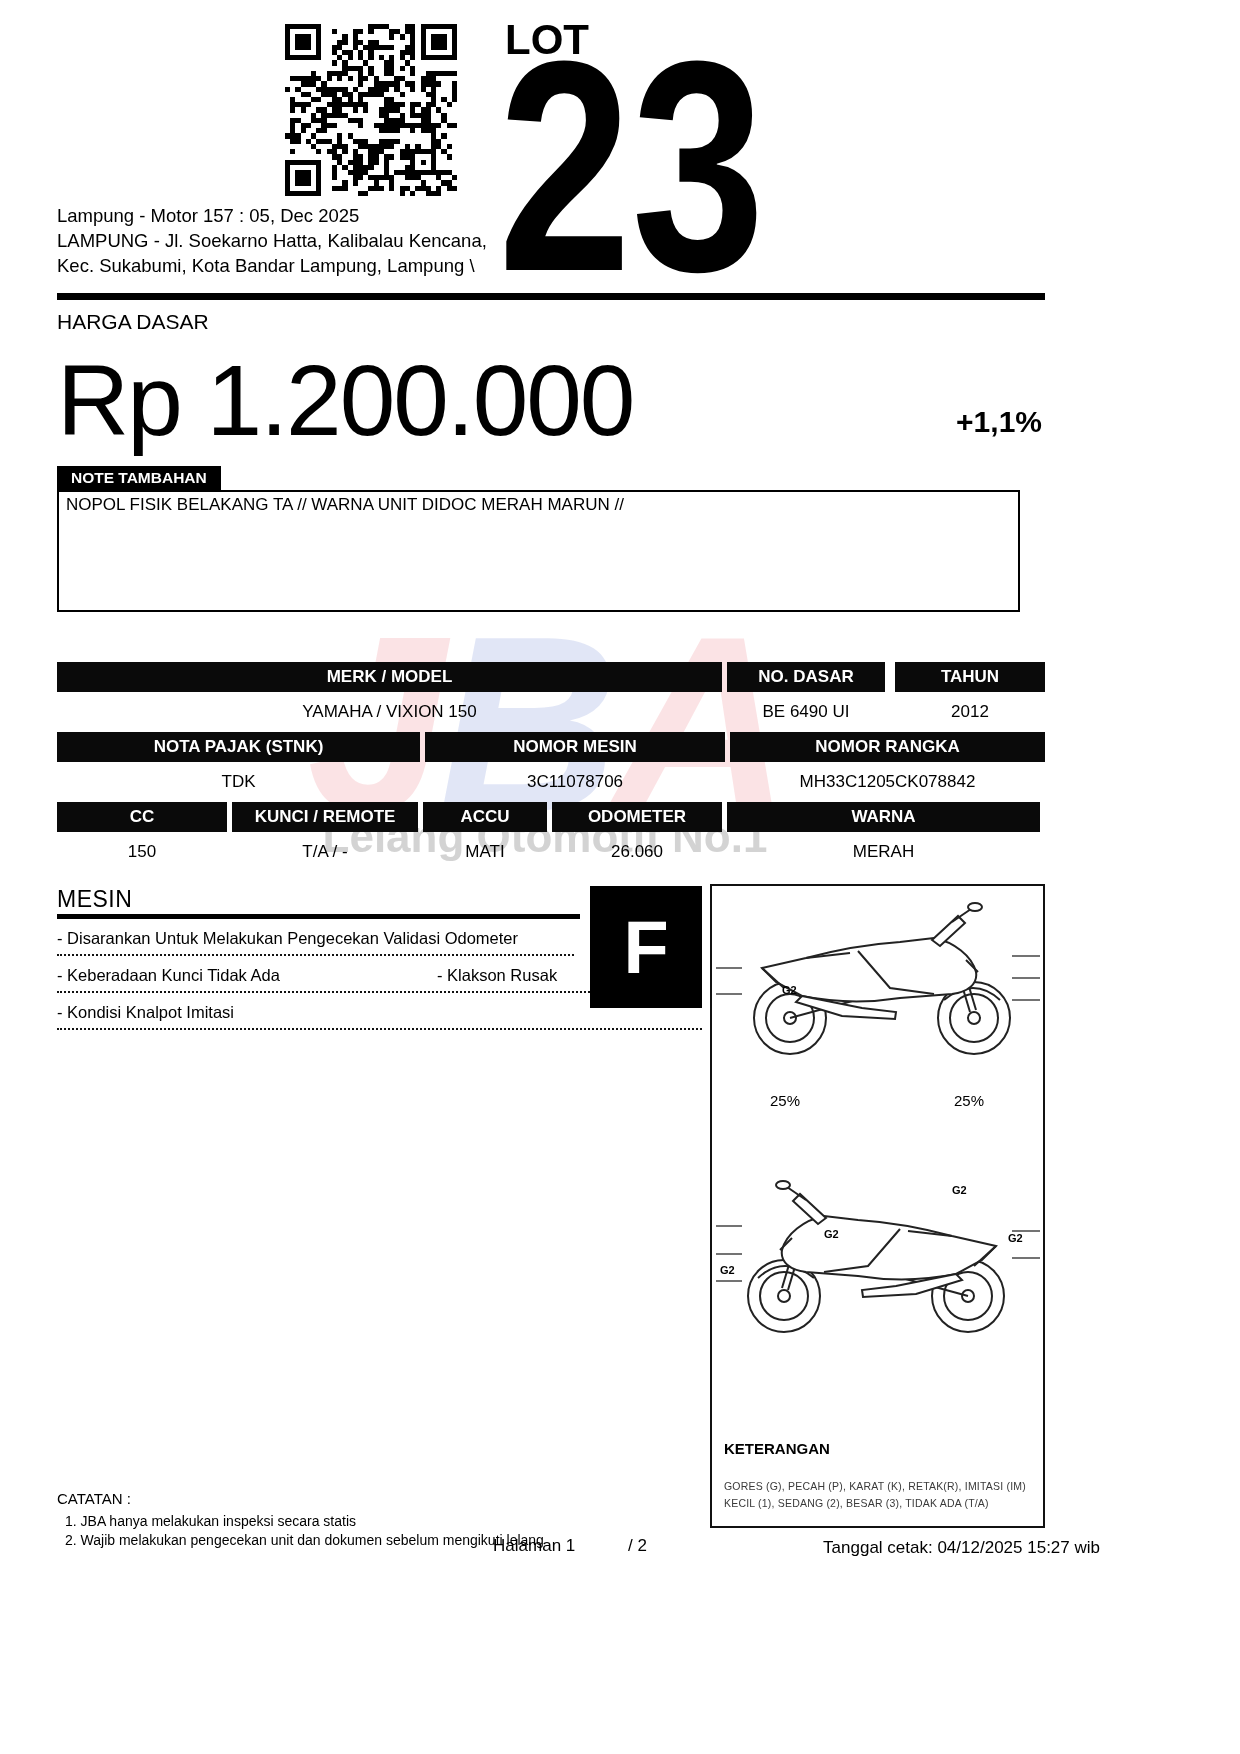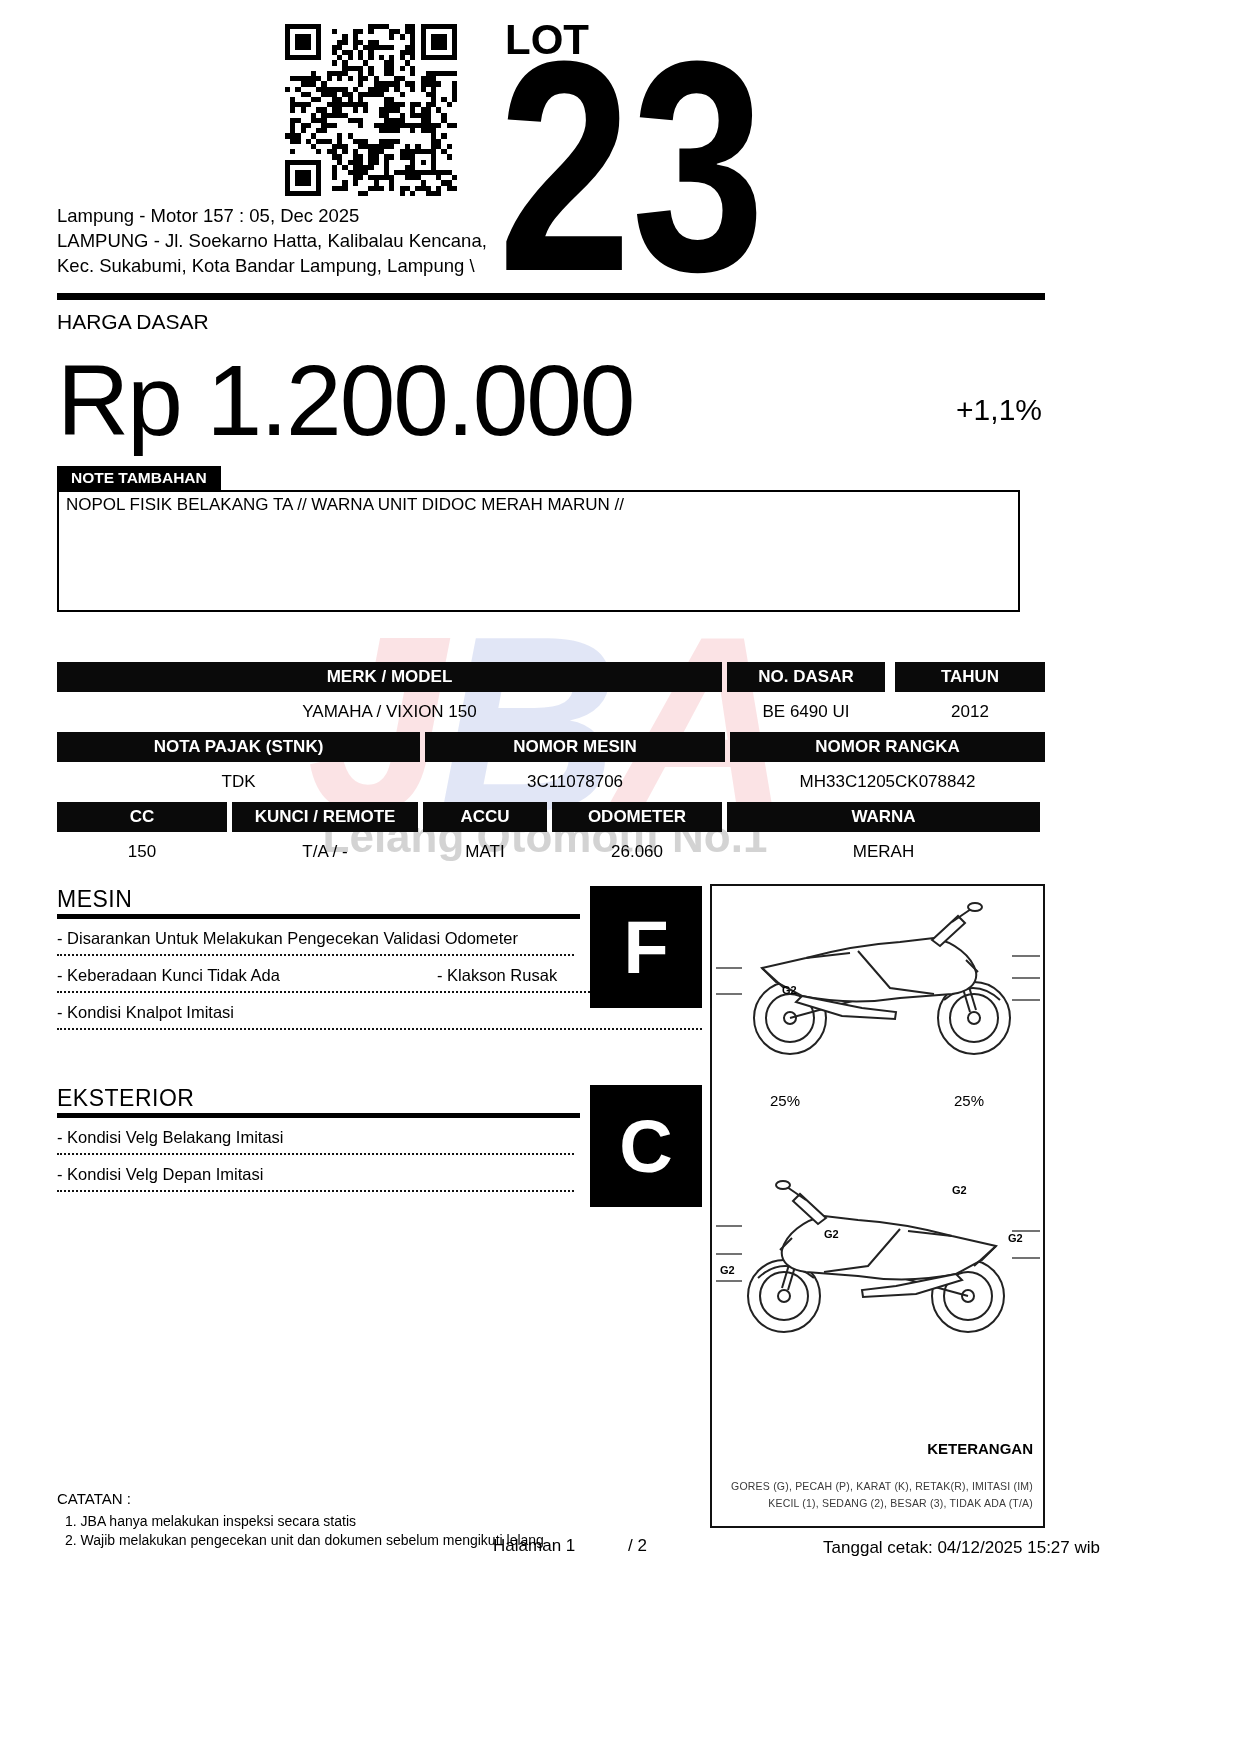--- a/index.html
+++ b/index.html
@@ -17,21 +17,21 @@
 
   
   .qr { left:285px; top:24px; width:172px; height:172px; }
   .lot-label { left:505px; top:16px; font-size:42px; font-weight:bold; }
   .lot-number { left:498px; top:46px; font-size:300px; font-weight:bold; line-height:0.8; transform:scaleX(0.8); transform-origin:left top; }
   .addr { left:57px; top:204px; font-size:18.5px; line-height:1.35; }
   .divider { left:57px; top:293px; width:988px; height:7px; background:#000; }
 
   .harga-label { left:57px; top:310px; font-size:21px; }
   .price { left:57px; top:350px; font-size:100px; line-height:1; letter-spacing:-2px; white-space:nowrap; }
-  .pct { top:393px; right:198px; font-size:30px; font-weight:normal; }
+  .pct { top:405px; right:198px; font-size:30px; font-weight:bold; }
 
   .note-label { left:57px; top:466px; background:#000; color:#fff; font-size:15.5px; font-weight:bold; padding:3px 14px; }
   .note-box { left:57px; top:490px; width:963px; height:122px; border:2px solid #000; font-size:17px; padding:3px 7px; }
 
   
   .spec-table { left:57px; top:662px; width:988px; }
   .trow { display:flex; }
   .hcell { background:#0a0a0a; color:#fff; font-weight:bold; font-size:17px; height:30px;
            display:flex; align-items:center; justify-content:center; }
   .vcell { font-size:17px; height:40px; display:flex; align-items:center; justify-content:center; }
@@ -46,21 +46,21 @@
   .grade-box { position:absolute; top:2px; right:0; width:112px; height:122px; background:#000;
                color:#fff; display:flex; align-items:center; justify-content:center;
                font-size:74px; font-weight:bold; }
   .item { font-size:16.5px; line-height:22px; padding-bottom:5px; border-bottom:2px dotted #111; margin-bottom:8px; }
   .item.short { width:calc(100% - 128px); }
   .item.twocol { display:flex; }
   .item.twocol .c1 { width:380px; }
   .sec-eks { margin-top:53px; }
 
   
-  .panel { width:335px; margin-left:8px; height:644px; border:2px solid #111; position:relative; background:#fff;text-align:right; }
+  .panel { width:335px; margin-left:8px; height:644px; border:2px solid #111; position:relative; background:#fff; }
   .panel svg text { font-family:"Liberation Sans", sans-serif; }
   .keterangan { position:absolute; left:12px; right:10px; bottom:14px; }
   .ket-title { font-size:15px; font-weight:bold; margin-bottom:21px; }
   .ket-line { font-size:10.5px; color:#3a3a3a; line-height:1.6; letter-spacing:0.2px; }
 
   
   .catatan { left:57px; top:1490px; font-size:15px; }
   .catatan .ct-title { margin-bottom:5px; }
   .catatan .ct-item { font-size:14px; line-height:1.35; padding-left:8px; }
   .page-ind { left:0; top:1536px; width:1140px; text-align:center; font-size:17px; }
@@ -565,27 +565,20 @@
         <div class="sec-rule"></div>
         <div class="grade-box">F</div>
         <div class="item short">- Disarankan Untuk Melakukan Pengecekan Validasi Odometer</div>
         <div class="item twocol">
           <span class="c1">- Keberadaan Kunci Tidak Ada</span>
           <span>- Klakson Rusak</span>
         </div>
         <div class="item">- Kondisi Knalpot Imitasi</div>
       </div>
 
-      <div class="section sec-eks">
-        <div class="sec-title">EKSTERIOR</div>
-        <div class="sec-rule"></div>
-        <div class="grade-box">C</div>
-        <div class="item short">- Kondisi Velg Belakang Imitasi</div>
-        <div class="item short">- Kondisi Velg Depan Imitasi</div>
-      </div>
     </div>
 
     <div class="panel">
       <svg width="331" height="470" viewBox="0 0 331 470">
         <defs>
           <g id="moto" fill="none" stroke="#222" stroke-width="2">
             <circle cx="52" cy="122" r="36"></circle>
               <circle cx="52" cy="122" r="24"></circle>
               <circle cx="52" cy="122" r="6"></circle>
             <circle cx="236" cy="122" r="36"></circle>

